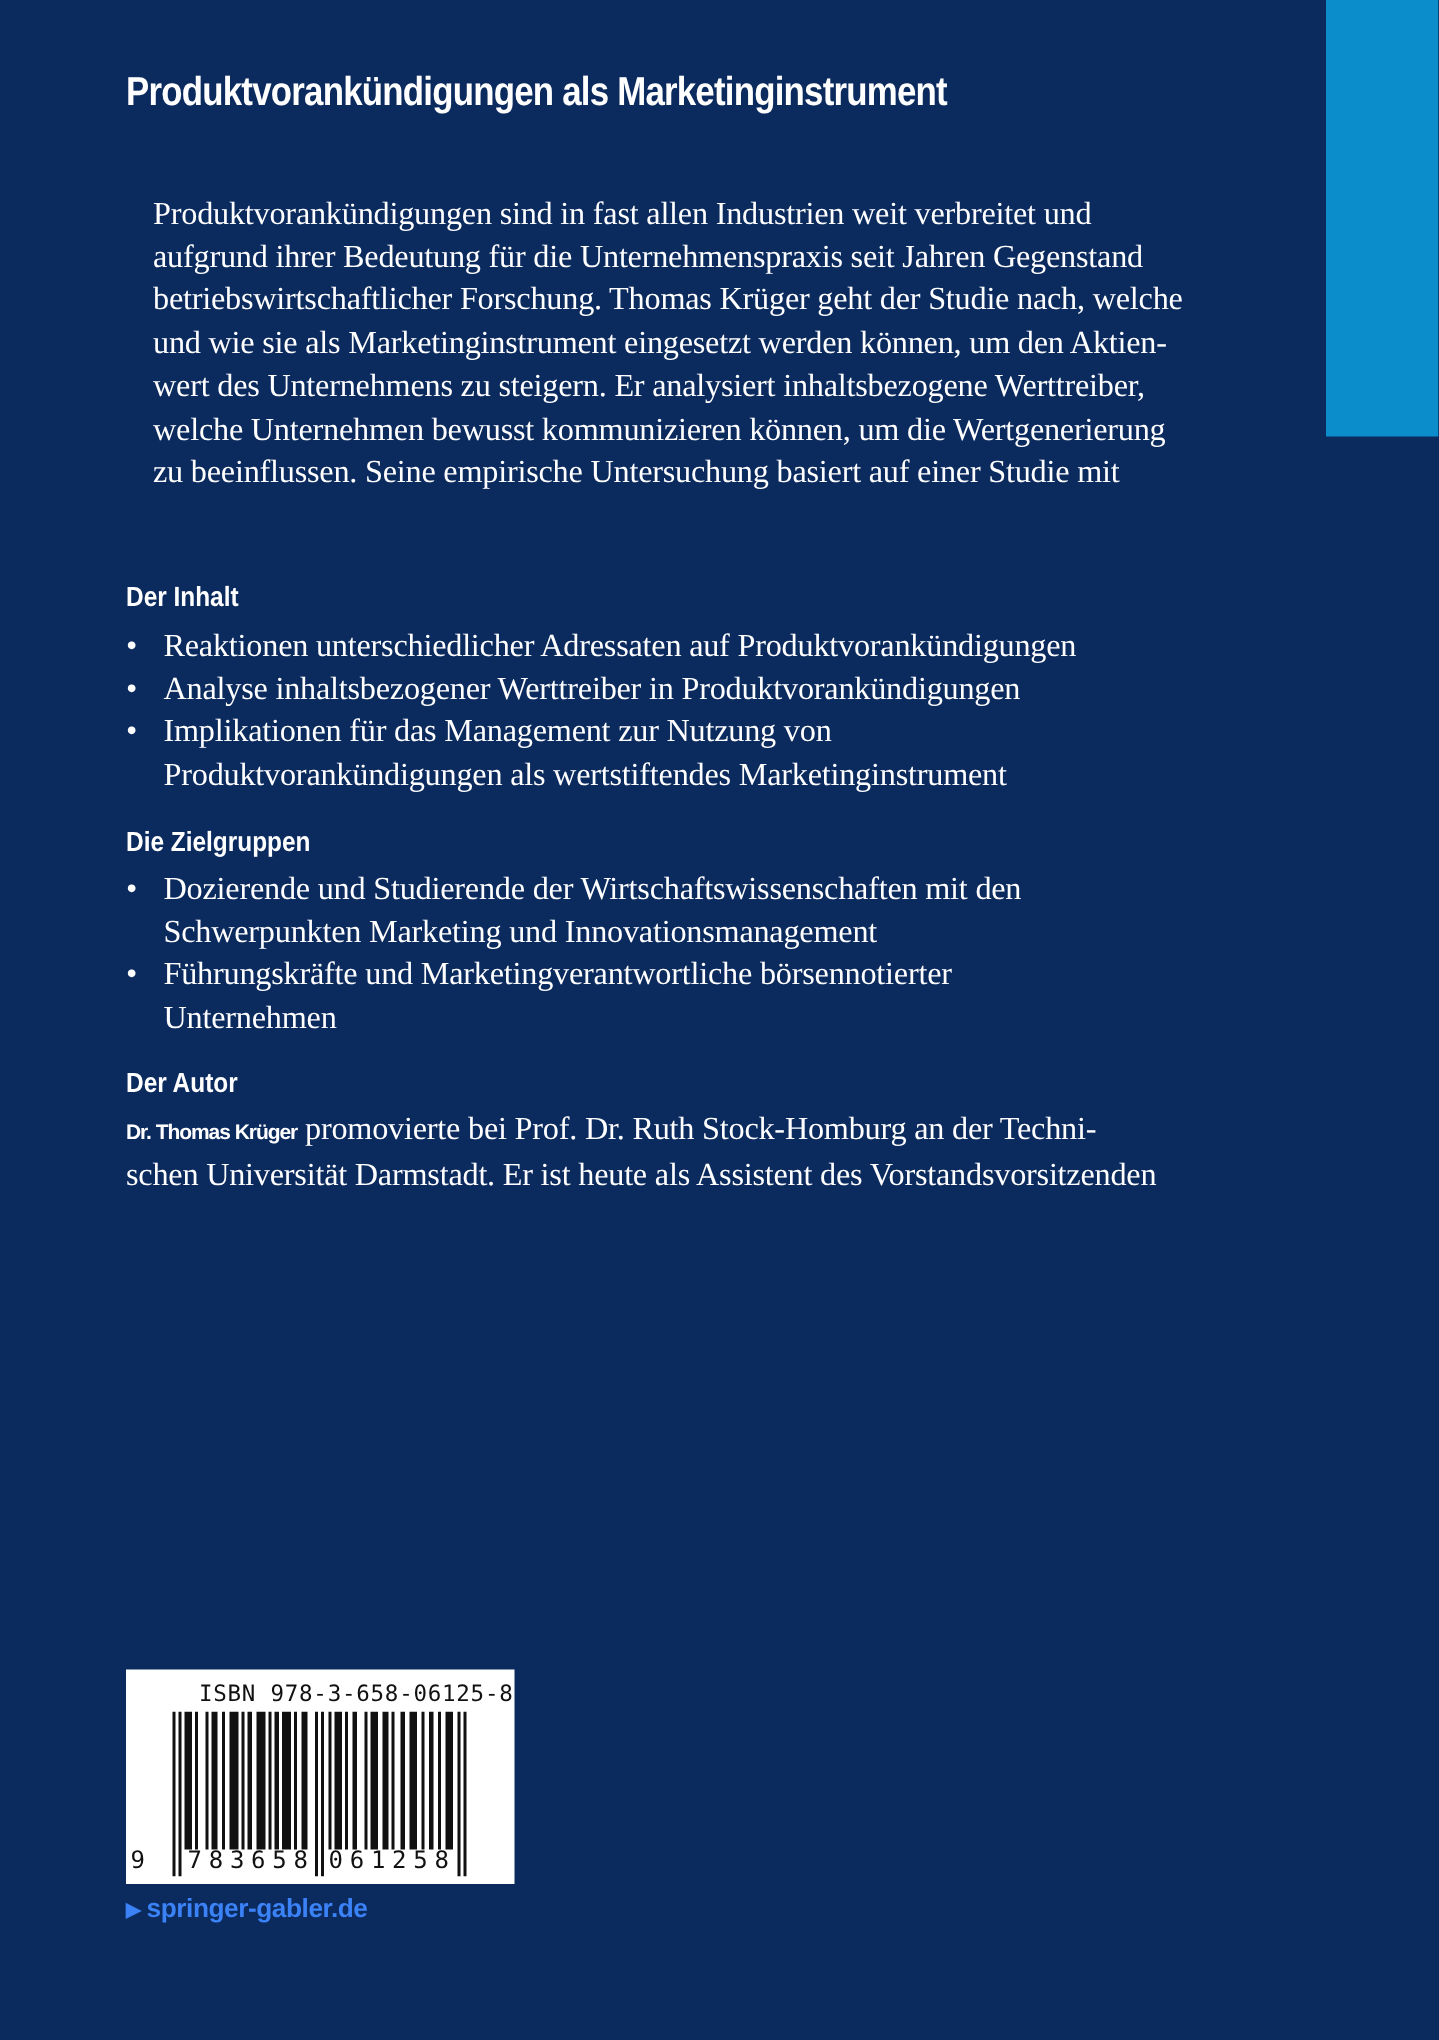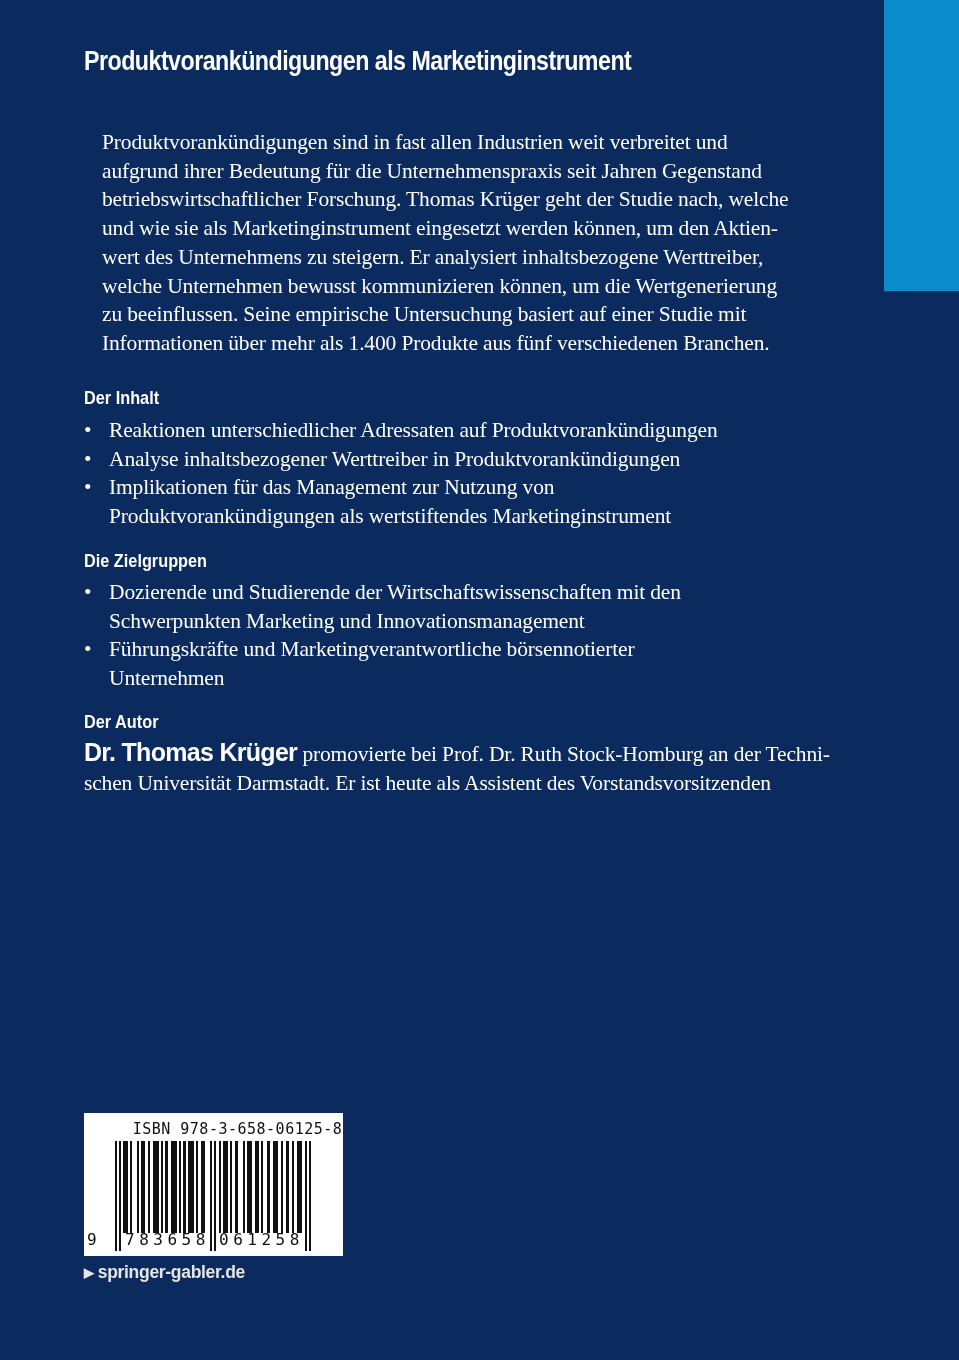--- a/index.html
+++ b/index.html
@@ -21,54 +21,53 @@
     font-family:"Liberation Sans", sans-serif; font-weight:bold; font-size:18.5px;
     transform:scaleX(0.88); transform-origin:left top; white-space:nowrap;
   }
   .list { position:absolute; left:84px; margin:0; padding:0; list-style:none; width:740px; }
   .list li { position:relative; padding-left:25px; }
   .list li .bullet { position:absolute; left:0; top:0; width:10px; }
   .list li span.line { display:block; white-space:nowrap; }
   .author { position:absolute; left:84px; top:738px; width:740px; margin:0; }
   .author span.line { display:block; white-space:nowrap; }
   .author .name {
-    font-family:"Liberation Sans", sans-serif; font-weight:bold; font-size:25px;
+    font-family:"Liberation Sans", sans-serif; font-weight:bold; font-size:14px;
     letter-spacing:-0.7px;
   }
   .isbn-box { position:absolute; left:84px; top:1113px; width:259px; height:143px; background:#ffffff; }
   .isbn-text {
     position:absolute; left:0; top:7px; width:100%; text-align:center; color:#111;
     font-family:"DejaVu Sans Mono", monospace; font-size:15px; letter-spacing:0.5px;padding-left:24px;
   }
   .barcode { position:absolute; left:14px; top:28px; width:232px; height:110px; }
   .barcode-digits {
     position:absolute; color:#111; font-family:"DejaVu Sans Mono", monospace; font-size:16px;
   }
   .site-link {
-    position:absolute; left:84px; top:1262px; color:#e5e5e5; text-decoration:none;
+    position:absolute; left:84px; top:1262px; color:#3b82f6; text-decoration:none;
     font-family:"Liberation Sans", sans-serif; font-weight:bold; font-size:17.5px; letter-spacing:-0.3px;
   }
   .site-link .arrow { font-size:13px; margin-right:4px; vertical-align:1px; }
 </style>
 </head>
 <body>
 
 <div class="accent-strip"></div>
 
 <h1 class="title">Produktvorankündigungen als Marketinginstrument</h1>
 
 <p class="intro serif">
   <span>Produktvorankündigungen sind in fast allen Industrien weit verbreitet und</span>
   <span>aufgrund ihrer Bedeutung für die Unternehmenspraxis seit Jahren Gegenstand</span>
   <span>betriebswirtschaftlicher Forschung. Thomas Krüger geht der Studie nach, welche</span>
   <span>und wie sie als Marketinginstrument eingesetzt werden können, um den Aktien-</span>
   <span>wert des Unternehmens zu steigern. Er analysiert inhaltsbezogene Werttreiber,</span>
   <span>welche Unternehmen bewusst kommunizieren können, um die Wertgenerierung</span>
   <span>zu beeinflussen. Seine empirische Untersuchung basiert auf einer Studie mit</span>
-  <span>Informationen über mehr als 1.400 Produkte aus fünf verschiedenen Branchen.</span>
 </p>
 
 <h2 class="section-head" style="top:387px;">Der Inhalt</h2>
 <ul class="list serif" style="top:416px;">
   <li>
     <span class="bullet">•</span>
     <span class="line">Reaktionen unterschiedlicher Adressaten auf Produktvorankündigungen</span>
   </li>
   <li>
     <span class="bullet">•</span>

